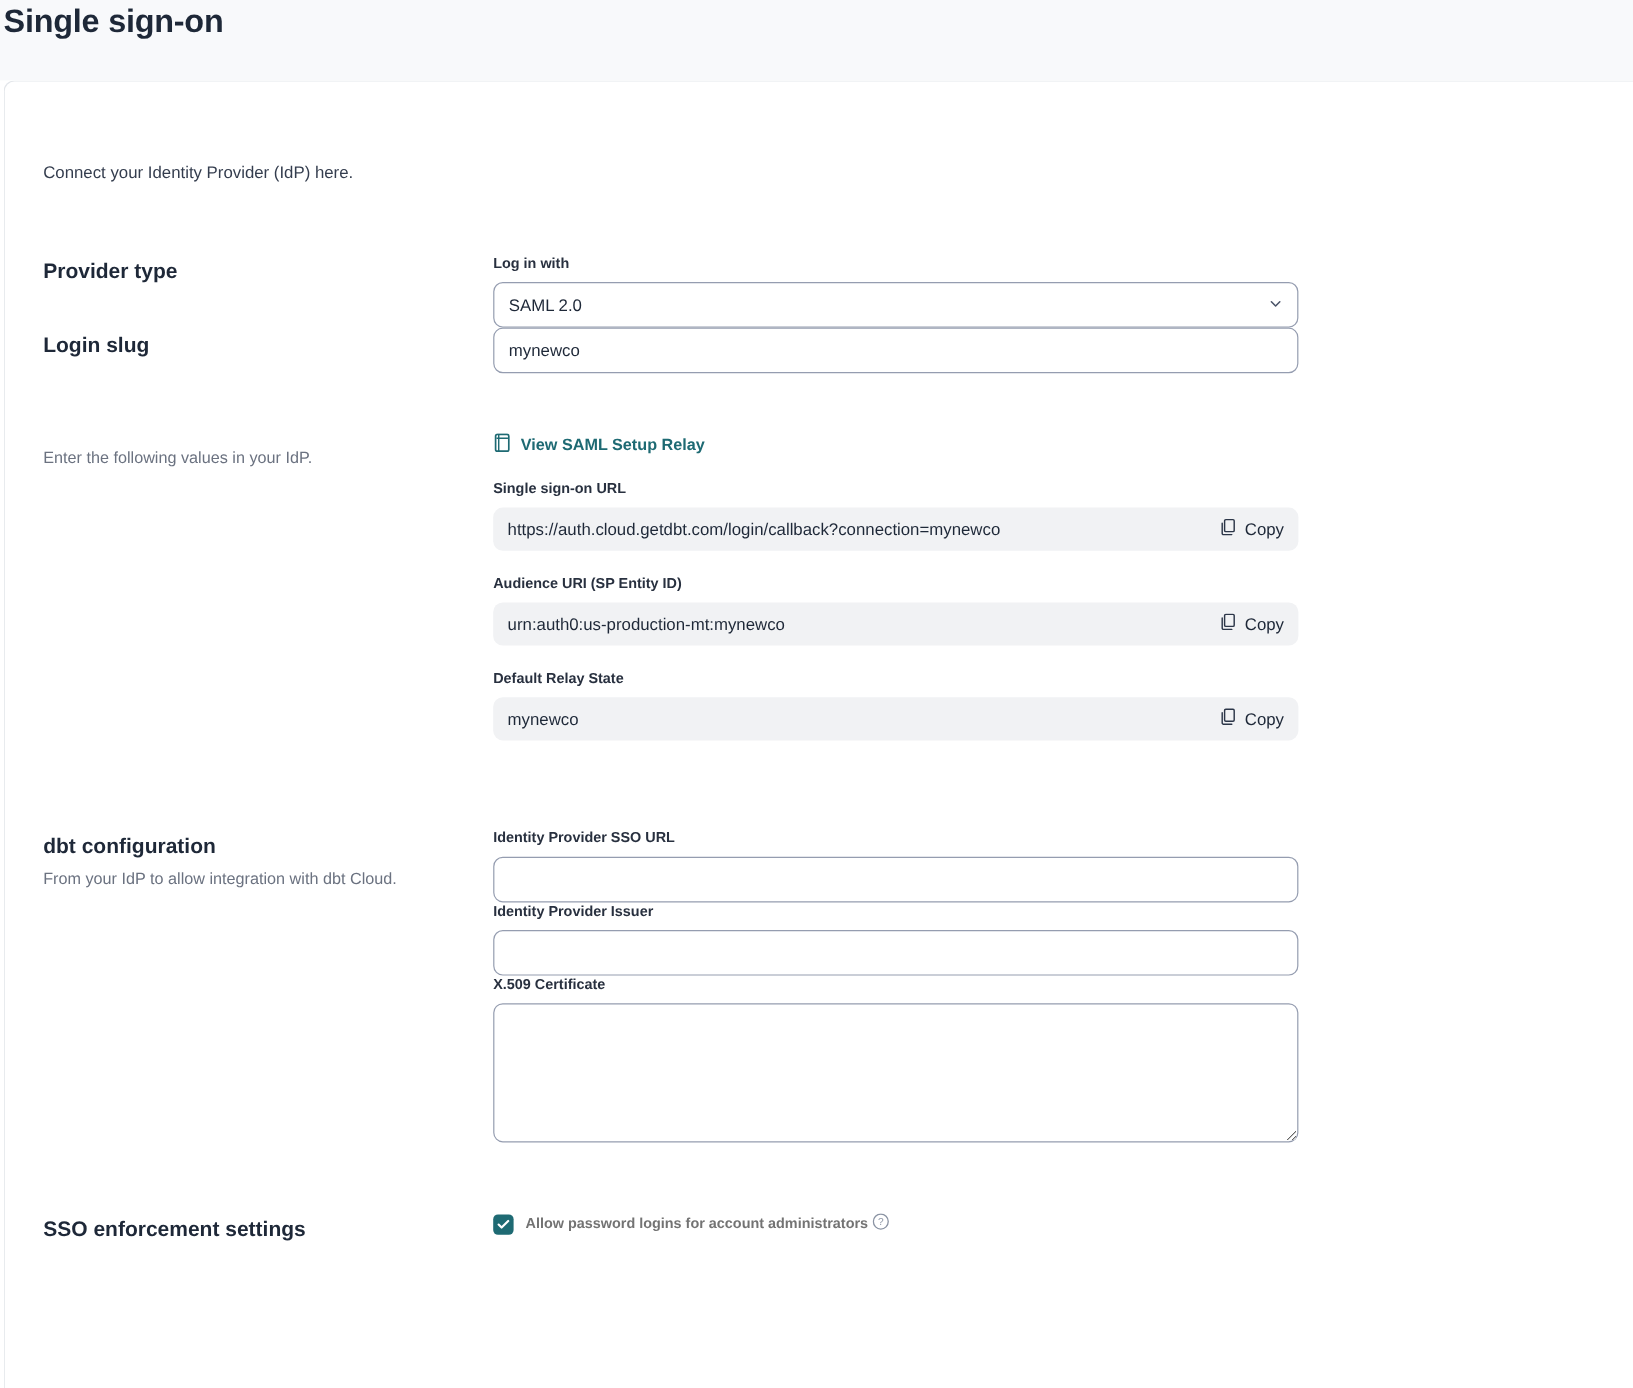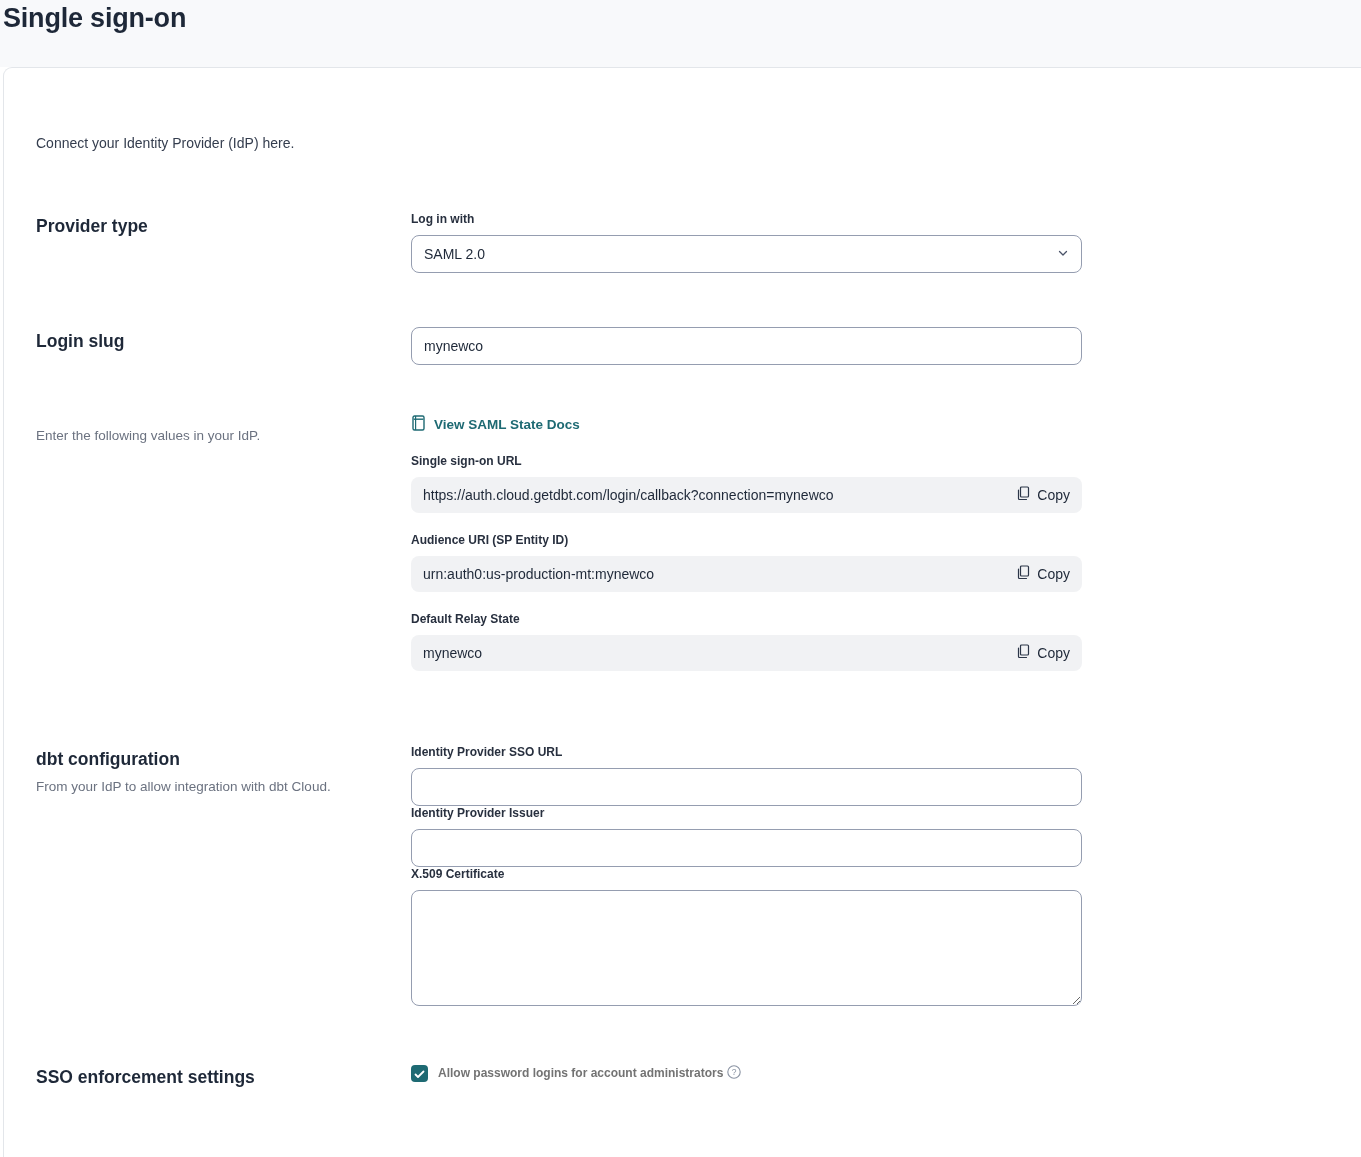--- a/index.html
+++ b/index.html
@@ -166,21 +166,21 @@
     font-weight: 700;
     color: #737373;
   }
   .help-icon {
     display: inline-block;
     vertical-align: -2px;
     margin-left: 4px;
     color: #8a93a3;
   }
   .mt-provider { margin-top: 61px; }
-  .mt-slug { margin-top: 54px; }
+  .mt-slug { }
   .mt-idp { margin-top: 50px; }
   .mt-dbt { margin-top: 54px; }
   .mt-sso { margin-top: 53px; }
   .heading-pad { padding-top: 4px; }
 </style>
 </head>
 <body>
 
 <header class="page-header">
   <h1 class="page-title">Single sign-on</h1>
@@ -224,21 +224,21 @@
     </div>
     <div>
       <a class="docs-link">
         <span class="icon">
           <svg width="15" height="16" viewBox="0 0 15 16" fill="none">
             <rect x="2" y="1" width="11" height="14" rx="1.5" stroke="#1e6a73" stroke-width="1.4"></rect>
             <line x1="2.7" y1="4.2" x2="12.3" y2="4.2" stroke="#1e6a73" stroke-width="1.4"></line>
             <line x1="4.6" y1="1" x2="4.6" y2="15" stroke="#1e6a73" stroke-width="1.2"></line>
           </svg>
         </span>
-        <span>View SAML State Docs</span>
+        <span>View SAML Setup Relay</span>
       </a>
 
       <div class="readonly-group">
         <label class="field-label">Single sign-on URL</label>
         <div class="readonly-field">
           <span>https://auth.cloud.getdbt.com/login/callback?connection=mynewco</span>
           <button class="copy-btn">
             <span class="icon">
               <svg width="13" height="15" viewBox="0 0 13 15" fill="none">
                   <rect x="3.5" y="1" width="8" height="10" rx="1" stroke="#2c3648" stroke-width="1.2"></rect>

